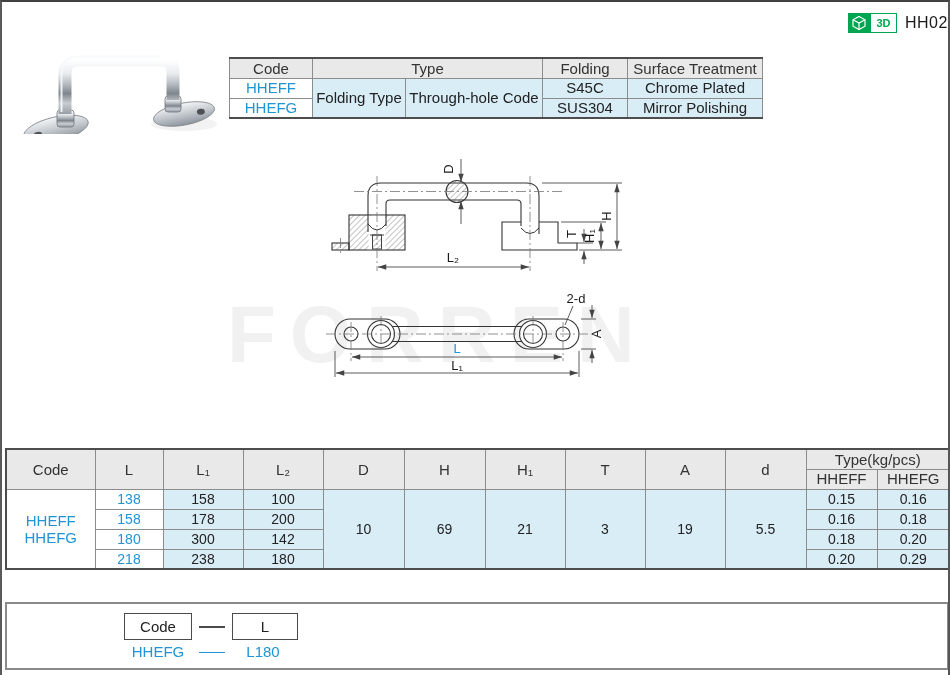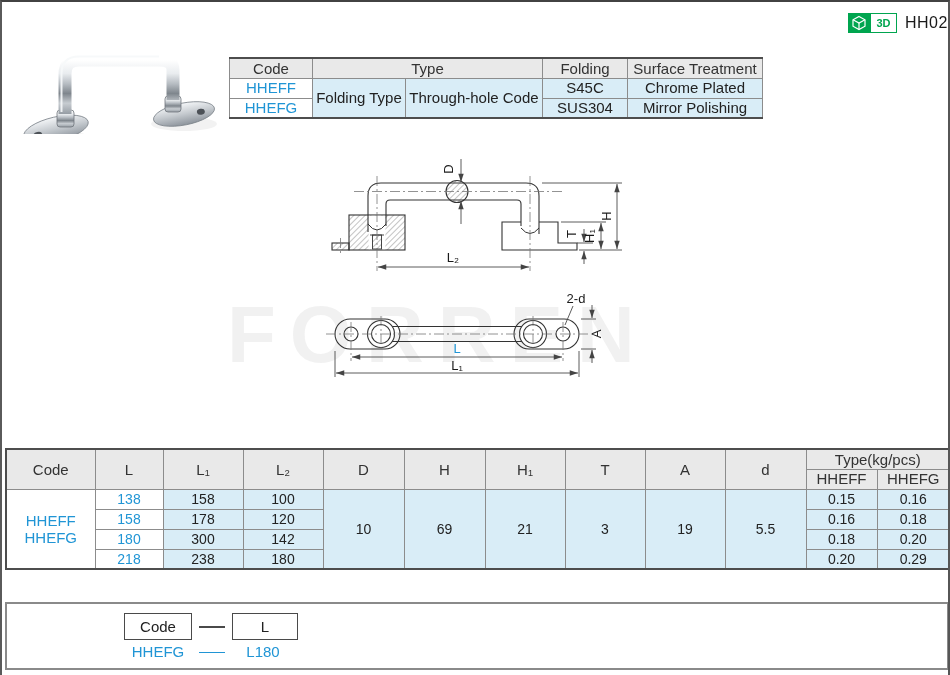--- a/index.html
+++ b/index.html
@@ -274,21 +274,21 @@
       <td class="cblue" rowspan="4">21</td>
       <td class="cblue" rowspan="4">3</td>
       <td class="cblue" rowspan="4">19</td>
       <td class="cblue" rowspan="4">5.5</td>
       <td class="cblue">0.15</td>
       <td class="cblue">0.16</td>
     </tr>
     <tr>
       <td class="blue">158</td>
       <td class="cblue">178</td>
-      <td class="cblue">120</td>
+      <td class="cblue">200</td>
       <td class="cblue">0.16</td>
       <td class="cblue">0.18</td>
     </tr>
     <tr>
       <td class="blue">180</td>
       <td class="cblue">300</td>
       <td class="cblue">142</td>
       <td class="cblue">0.18</td>
       <td class="cblue">0.20</td>
     </tr>

